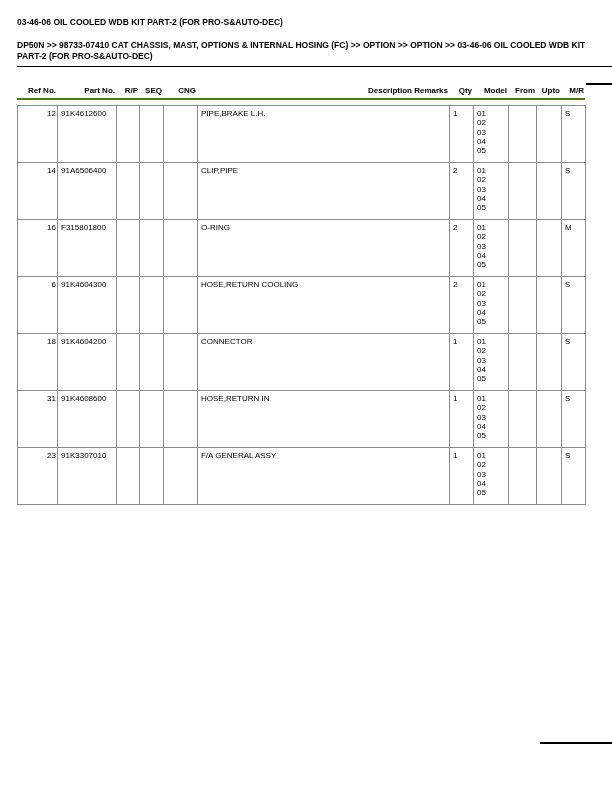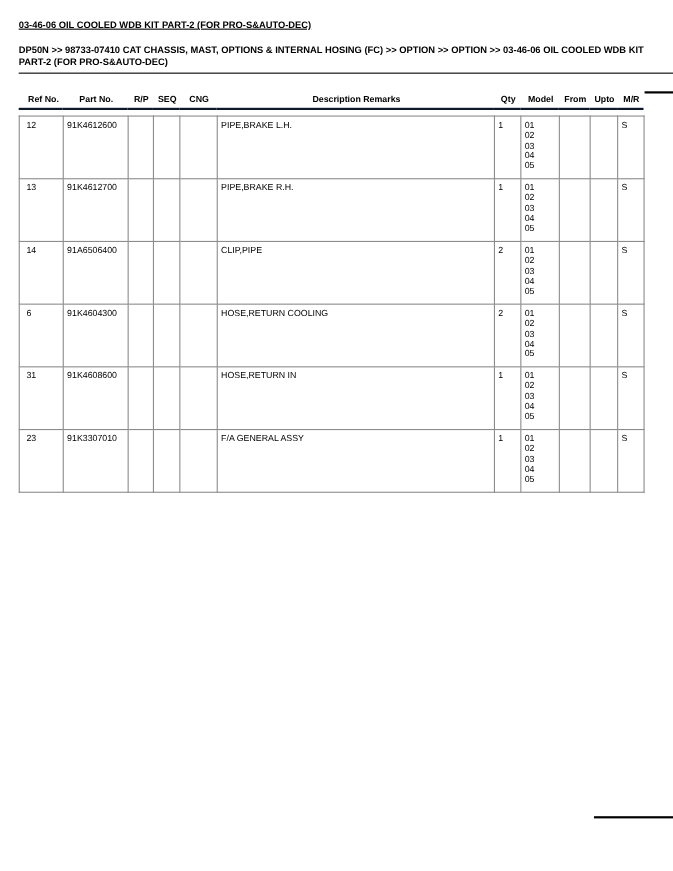--- a/index.html
+++ b/index.html
@@ -12,21 +12,20 @@
     position: relative;
     overflow: hidden;
   }
   .title {
     position: absolute;
     left: 17px;
     top: 17px;
     font-size: 8.5px;
     font-weight: bold;
     white-space: nowrap;
-    text-decoration: underline;
   }
   .breadcrumb {
     position: absolute;
     left: 17px;
     top: 40px;
     width: 578px;
     font-size: 8.5px;
     font-weight: bold;
     line-height: 10.5px;
   }
@@ -72,41 +71,41 @@
   col.c5 { width: 34px; }
   col.c6 { width: 252px; }
   col.c7 { width: 24px; }
   col.c8 { width: 35px; }
   col.c9 { width: 28px; }
   col.c10 { width: 25px; }
   col.c11 { width: 24px; }
   .head-table th {
     font-size: 8px;
     font-weight: bold;
-    text-align: center;
+    text-align: right;
     vertical-align: bottom;
     padding: 2px 1px 3px 3px;
-    border-bottom: 2px solid #0f172a;
+    border-bottom: 2px solid #4d7c0f;
     white-space: nowrap;
     overflow: visible;
   }
   .head-table th:first-child { padding-left: 6px; }
   .body-table { margin-top: 5px; }
   .body-table tr { height: 57px; }
   .body-table td {
     font-size: 8px;
     font-weight: normal;
     vertical-align: top;
     text-align: left;
     padding: 3px 1px 2px 3px;
     border: 1px solid #8c8c8c;
     line-height: 9.3px;
     word-wrap: break-word;
   }
-  .body-table td:first-child { padding-left: 6px; }
+  .body-table td:first-child { padding-left: 6px; text-align: right; }
 </style>
 </head>
 <body>
 
 <div class="title">03-46-06 OIL COOLED WDB KIT PART-2 (FOR PRO-S&amp;AUTO-DEC)</div>
 
 <div class="breadcrumb">DP50N &gt;&gt; 98733-07410 CAT CHASSIS, MAST, OPTIONS &amp; INTERNAL HOSING (FC) &gt;&gt; OPTION &gt;&gt; OPTION &gt;&gt; 03-46-06 OIL COOLED WDB KIT PART-2 (FOR PRO-S&amp;AUTO-DEC)</div>
 
 <div class="rule"></div>
 <div class="mark-top-right"></div>
@@ -172,65 +171,84 @@
             <div>02</div>
             <div>03</div>
             <div>04</div>
             <div>05</div>
           </td>
           <td></td>
           <td></td>
           <td>S</td>
         </tr>
         <tr>
-          <td>13</td>
-          <td>91K4612700</td>
-          <td></td>
-          <td></td>
-          <td></td>
-          <td>PIPE,BRAKE R.H.</td>
-          <td>1</td>
-          <td>
-            <div>01</div>
-            <div>02</div>
-            <div>03</div>
-            <div>04</div>
-            <div>05</div>
-          </td>
-          <td></td>
-          <td></td>
-          <td>S</td>
-        </tr>
-        <tr>
           <td>14</td>
           <td>91A6506400</td>
           <td></td>
           <td></td>
           <td></td>
           <td>CLIP,PIPE</td>
           <td>2</td>
           <td>
             <div>01</div>
             <div>02</div>
             <div>03</div>
             <div>04</div>
             <div>05</div>
           </td>
           <td></td>
           <td></td>
           <td>S</td>
         </tr>
         <tr>
+          <td>16</td>
+          <td>F315801800</td>
+          <td></td>
+          <td></td>
+          <td></td>
+          <td>O-RING</td>
+          <td>2</td>
+          <td>
+            <div>01</div>
+            <div>02</div>
+            <div>03</div>
+            <div>04</div>
+            <div>05</div>
+          </td>
+          <td></td>
+          <td></td>
+          <td>M</td>
+        </tr>
+        <tr>
           <td>6</td>
           <td>91K4604300</td>
           <td></td>
           <td></td>
           <td></td>
           <td>HOSE,RETURN COOLING</td>
           <td>2</td>
+          <td>
+            <div>01</div>
+            <div>02</div>
+            <div>03</div>
+            <div>04</div>
+            <div>05</div>
+          </td>
+          <td></td>
+          <td></td>
+          <td>S</td>
+        </tr>
+        <tr>
+          <td>18</td>
+          <td>91K4604200</td>
+          <td></td>
+          <td></td>
+          <td></td>
+          <td>CONNECTOR</td>
+          <td>1</td>
           <td>
             <div>01</div>
             <div>02</div>
             <div>03</div>
             <div>04</div>
             <div>05</div>
           </td>
           <td></td>
           <td></td>
           <td>S</td>

